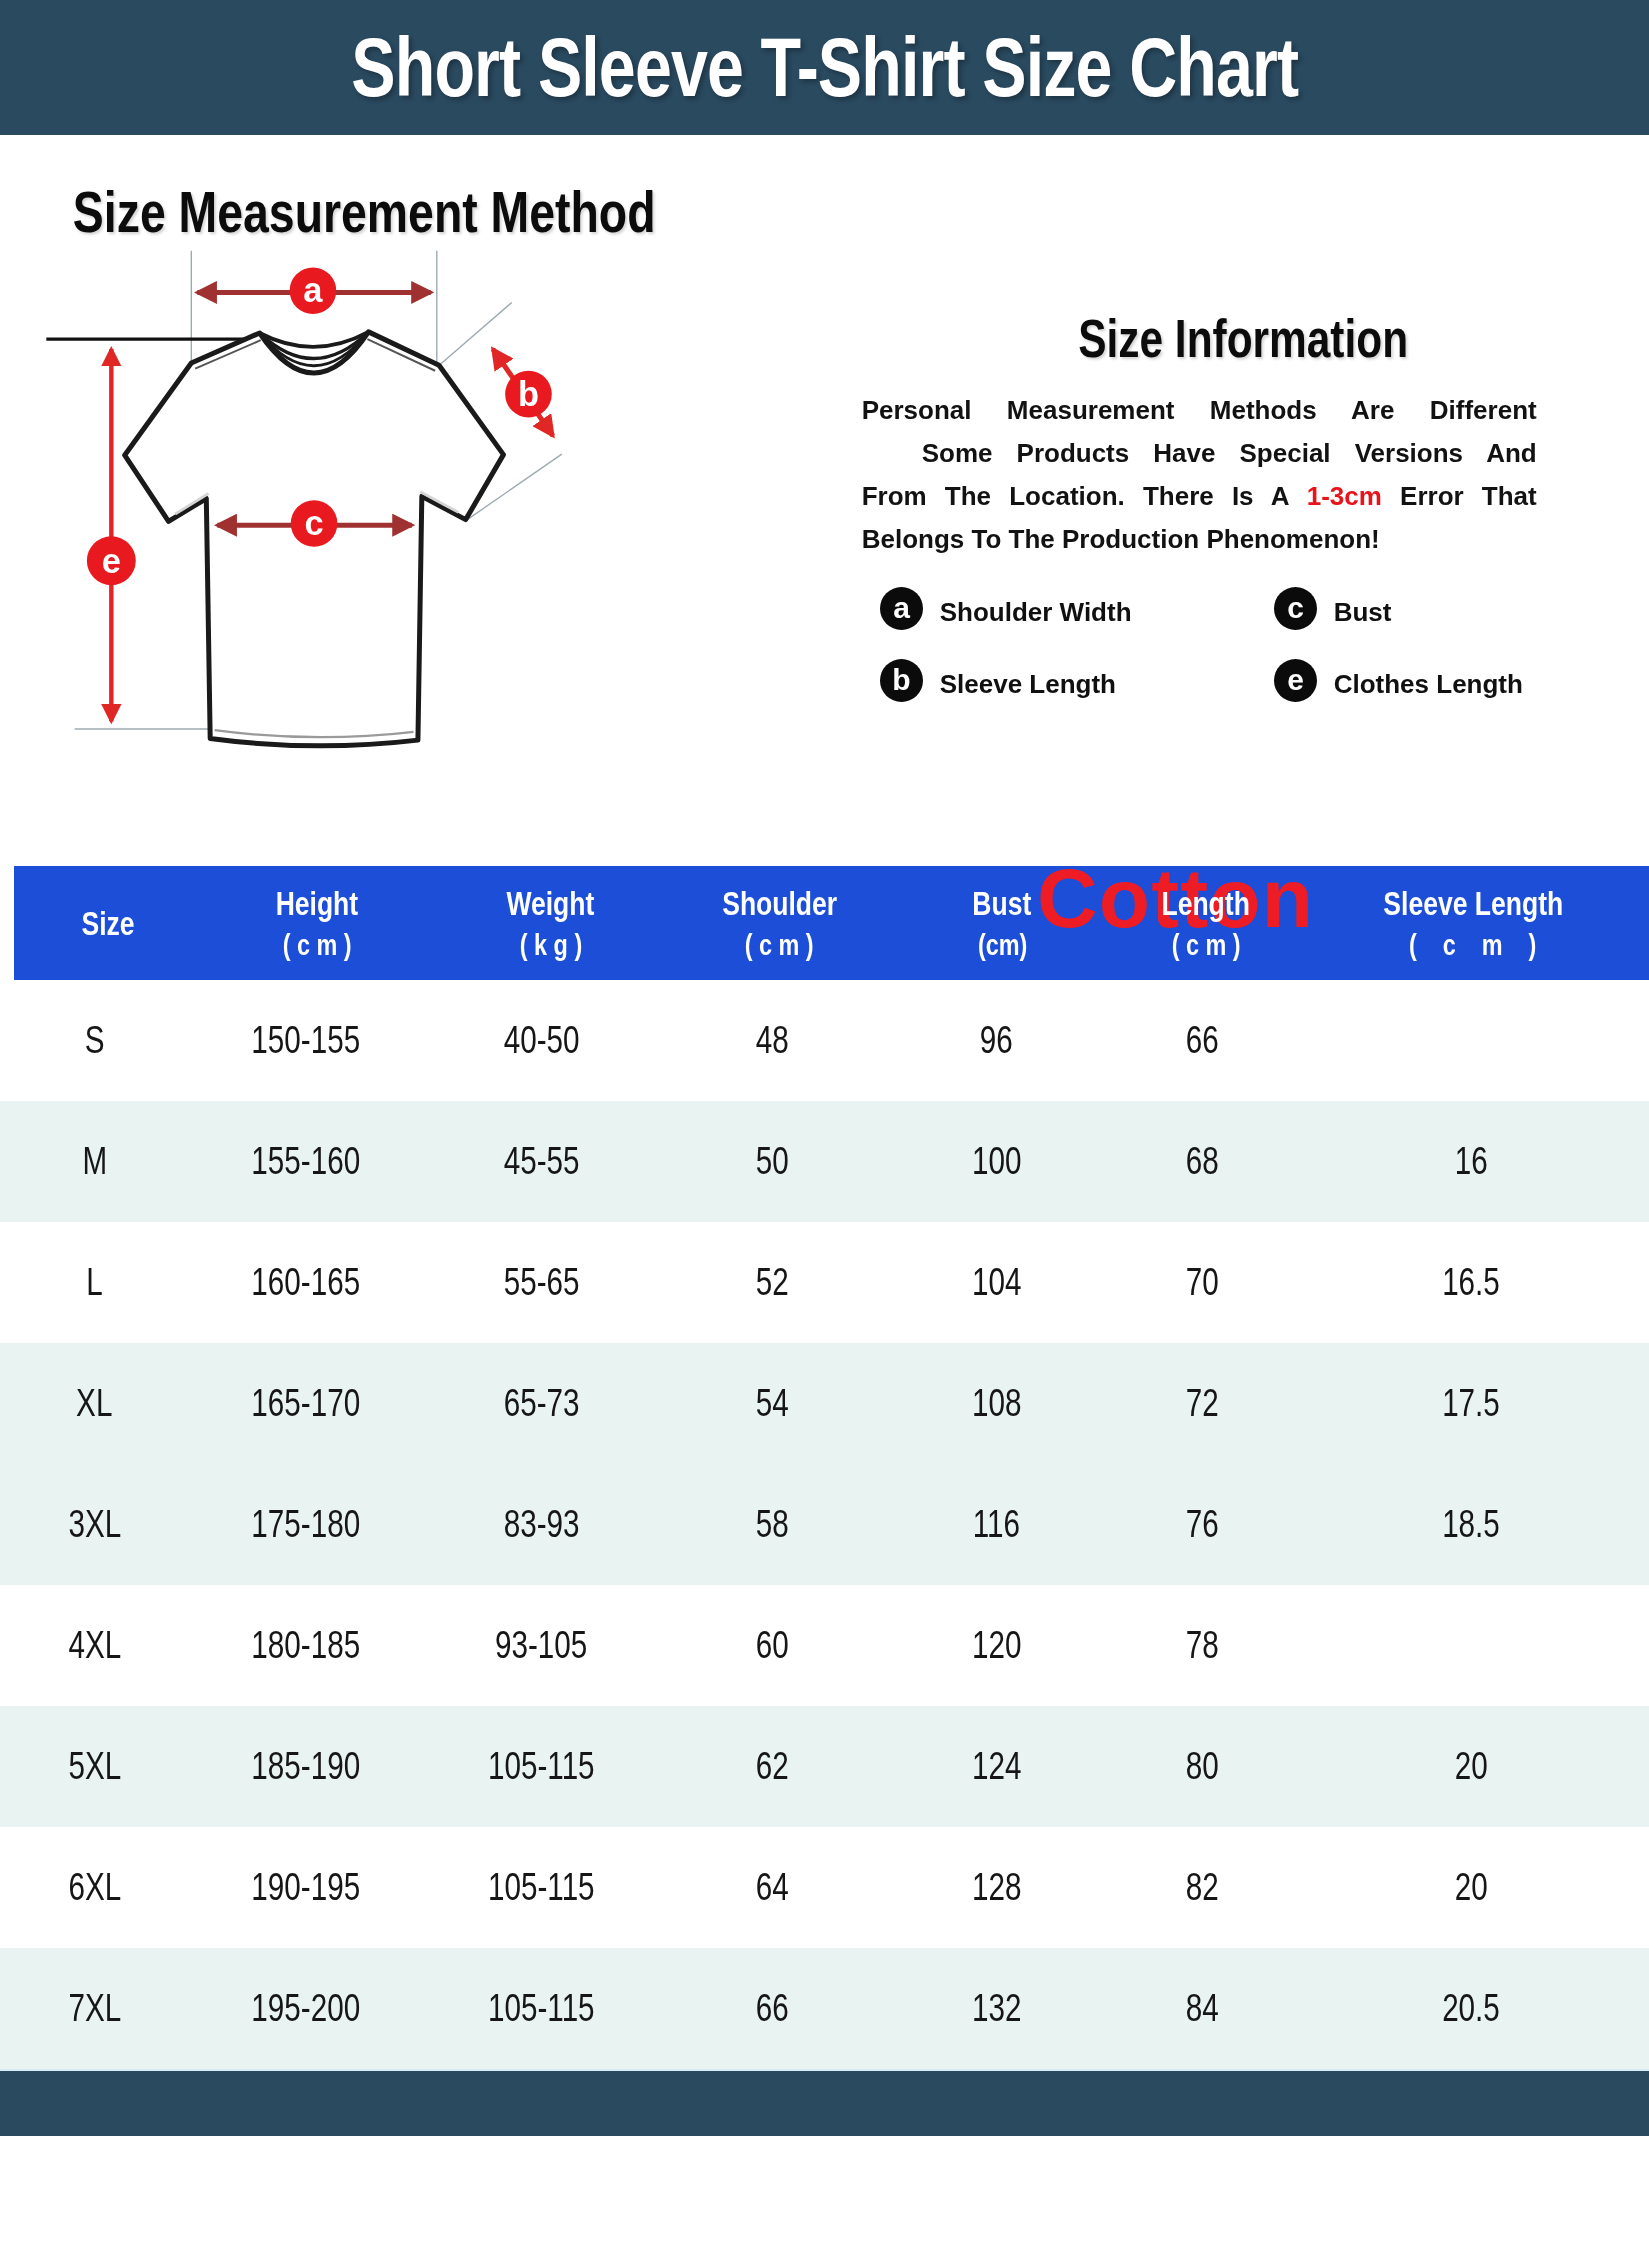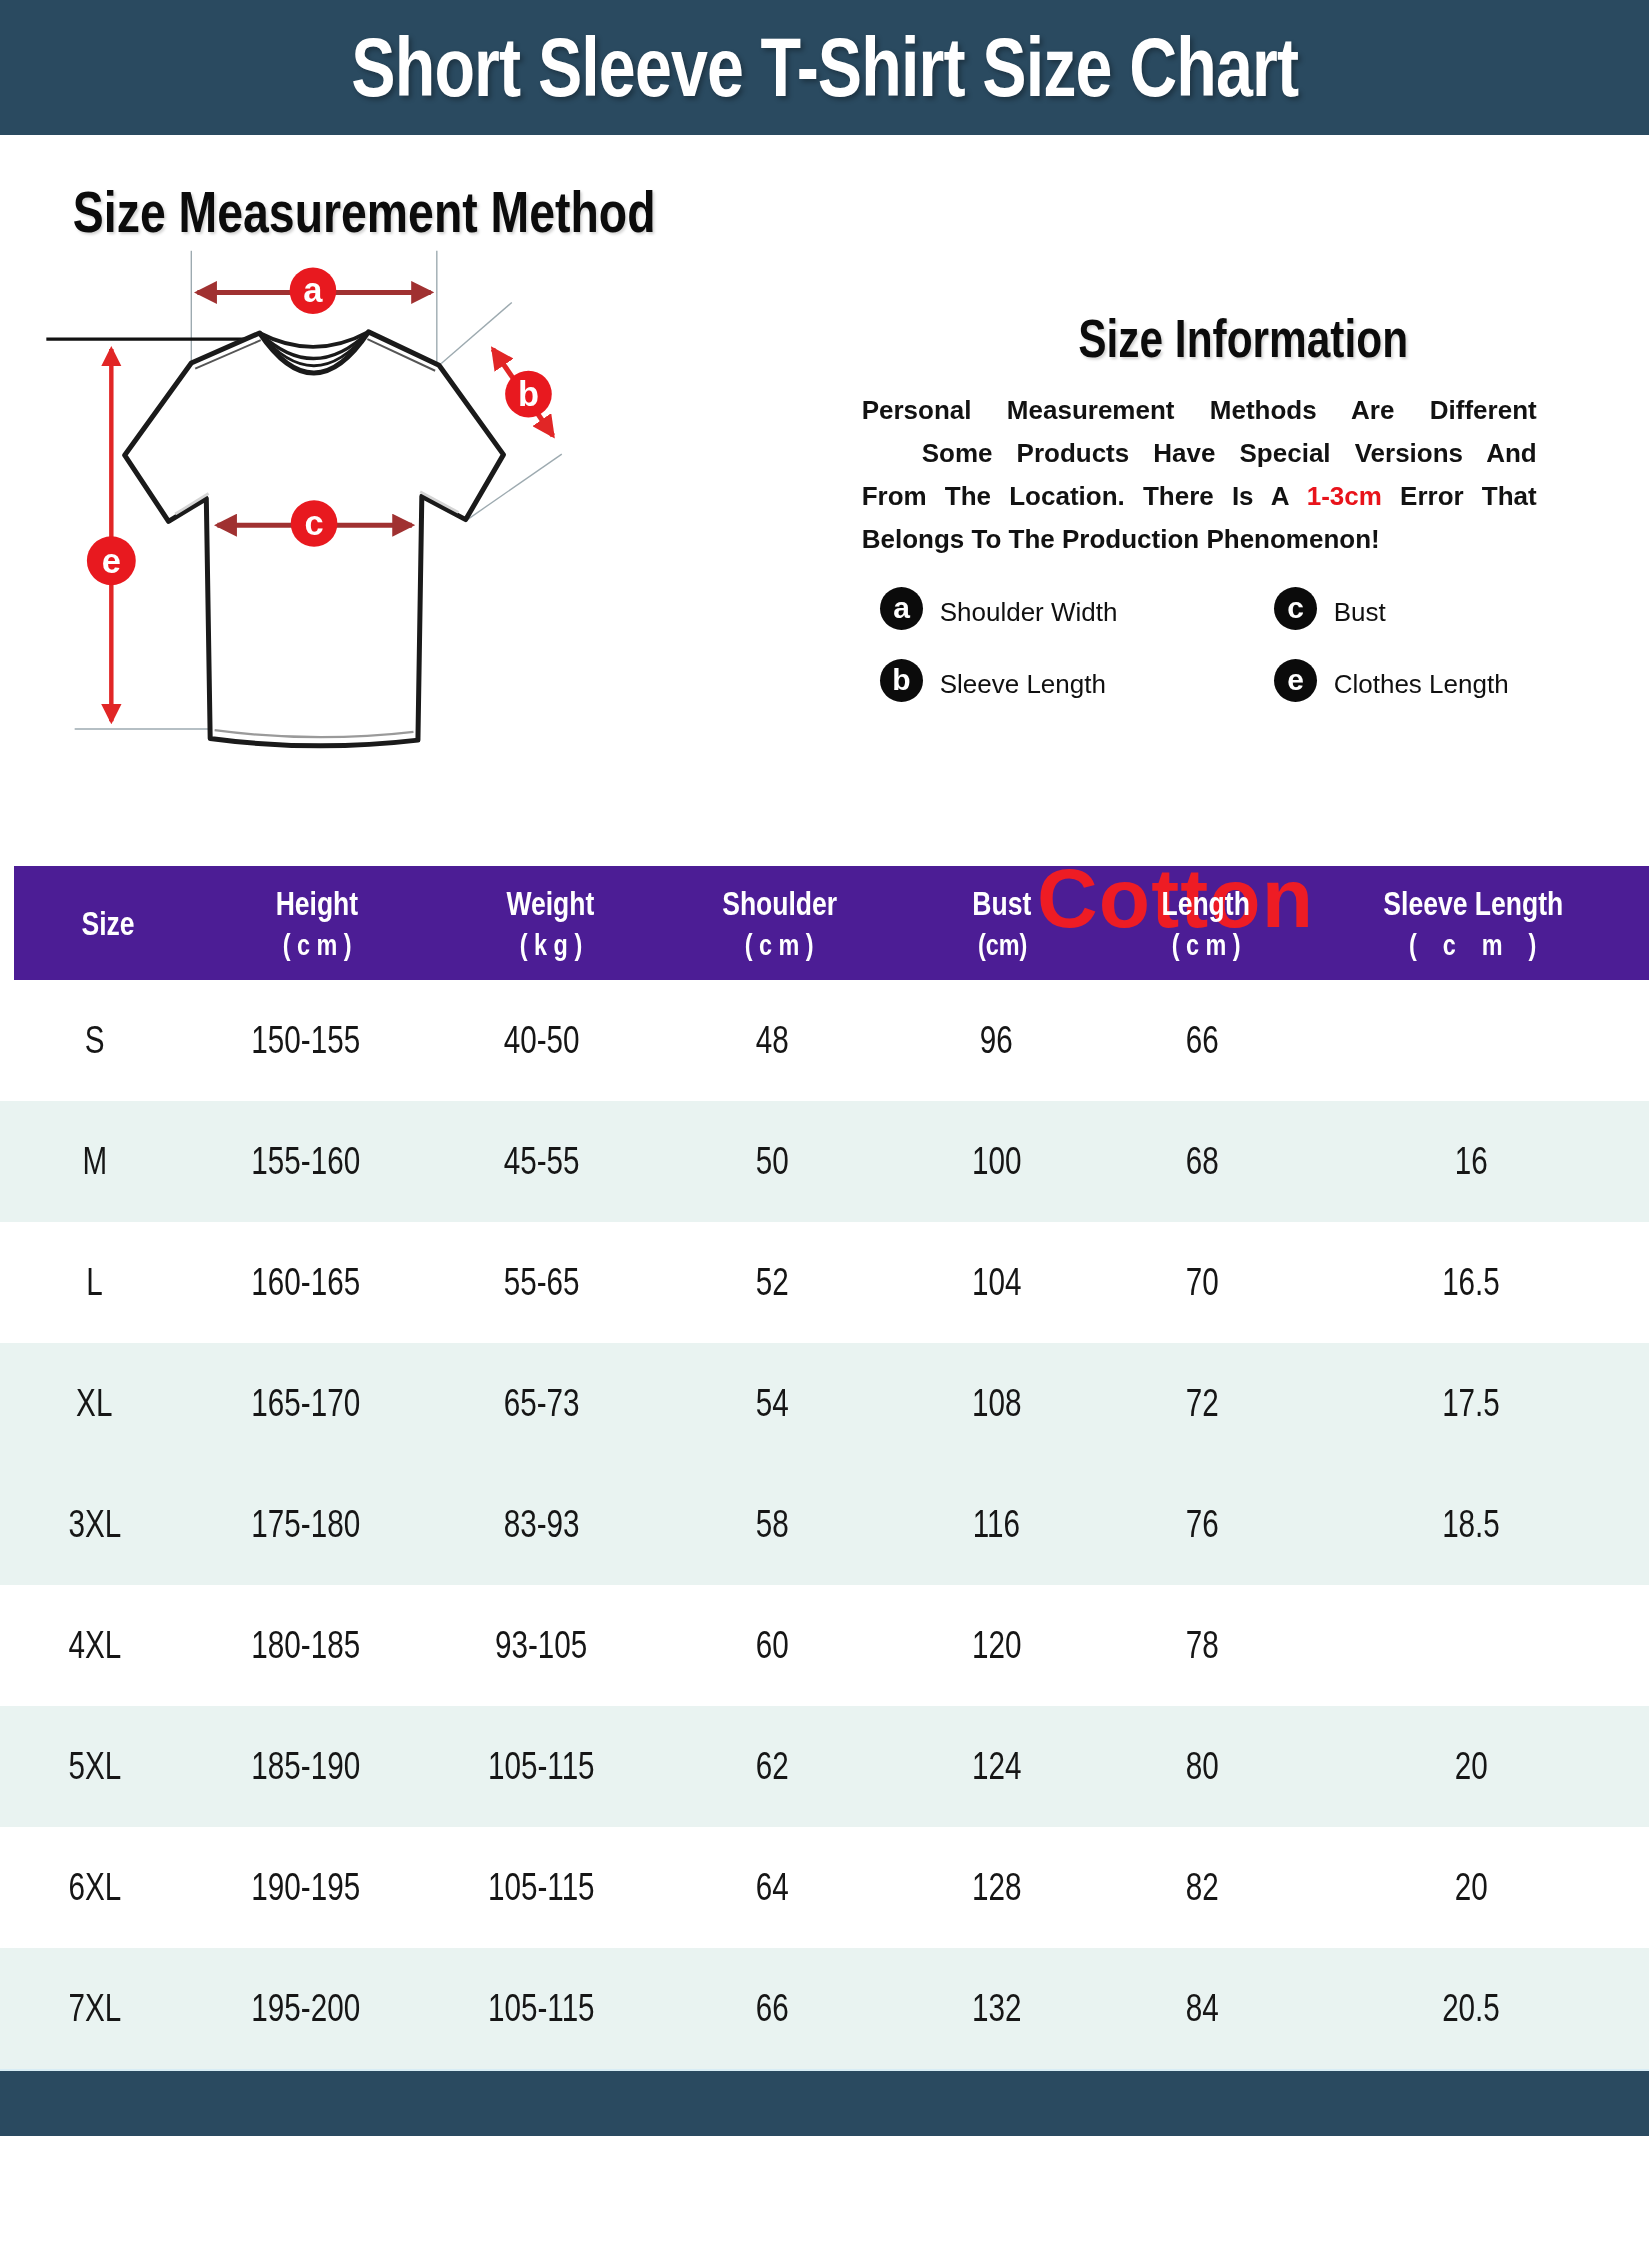--- a/index.html
+++ b/index.html
@@ -44,30 +44,30 @@
   .indent{padding-left:60px;}
   .red-hl{color:#e8131b;}
 
   .legend{margin-top:25.5px;display:grid;grid-template-columns:394px 355px;row-gap:29px;margin-left:25px;}
   .legend-item{display:flex;align-items:center;gap:16.7px;}
   .legend-badge{
     flex:0 0 auto;width:43px;height:43px;border-radius:50%;background:#0b0b0b;
     color:#ffffff;font-size:30px;font-weight:700;
     display:flex;align-items:center;justify-content:center;
   }
-  .legend-label{font-size:26px;font-weight:400;color:#101010;margin-top:9px;}
+  .legend-label{font-size:26px;font-weight:700;color:#101010;margin-top:9px;}
 
   .cotton{
     position:absolute;left:1037px;top:715px;
     font-size:84px;font-weight:700;color:#ee1c24;letter-spacing:1.1px;
   }
 
   
   .thead{
-    height:114px;background:#4c1d95;color:#ffffff;
+    height:114px;background:#1d4ed8;color:#ffffff;
     display:flex;align-items:stretch;margin-left:14px;
   }
   .thead .hcell{
     display:flex;flex-direction:column;align-items:center;justify-content:center;gap:5.6px;
   }
   .hmain{font-size:34px;font-weight:700;}
   .hunit{font-size:30px;font-weight:700;}
   .trow{display:flex;height:121px;align-items:center;}
   .trow.alt{background:#e9f3f1;}
   .tcell{text-align:center;font-size:38px;font-weight:400;color:#161616;}

